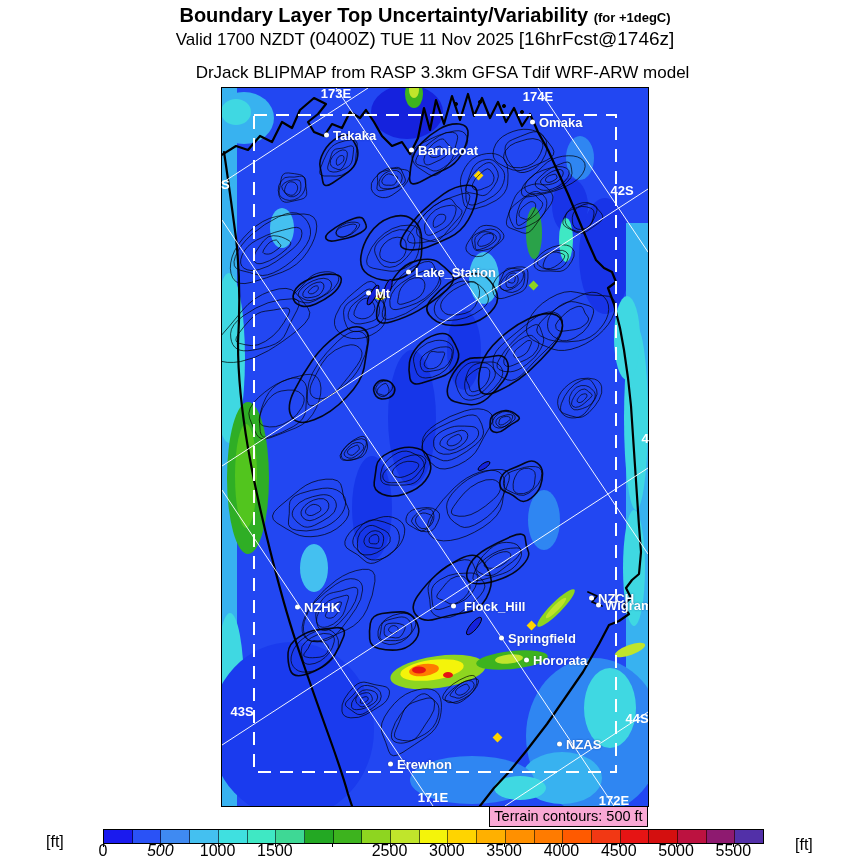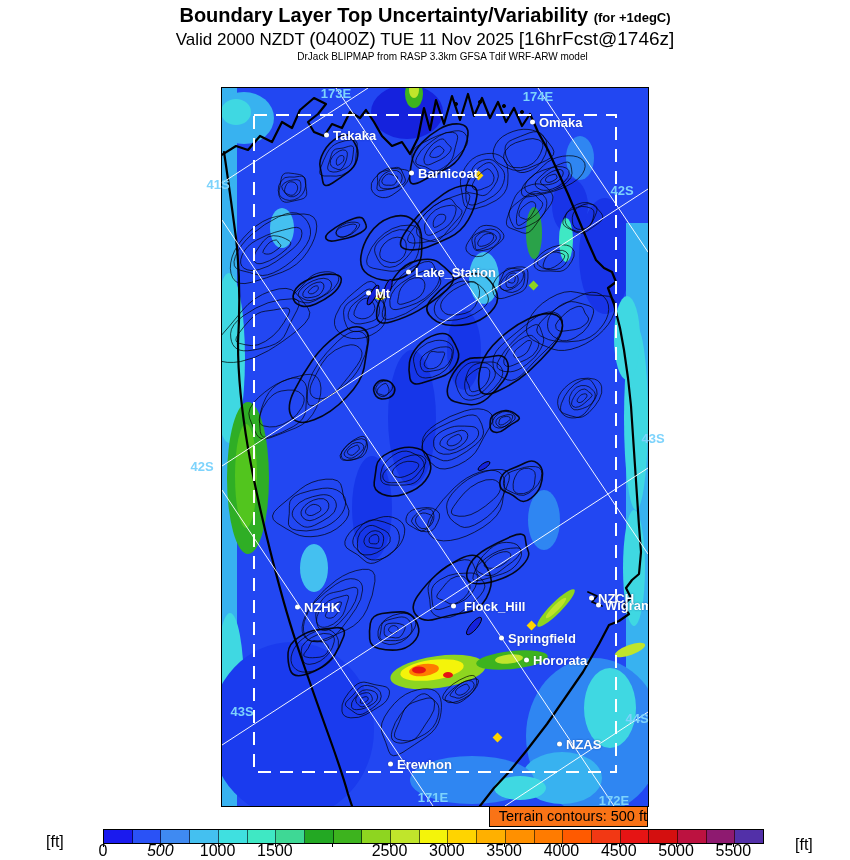--- a/index.html
+++ b/index.html
@@ -4,35 +4,35 @@
 <style>
   html,body{margin:0;padding:0;background:#fff;}
   #figure{position:relative;width:850px;height:860px;background:#fff;overflow:hidden;
           font-family:"Liberation Sans","DejaVu Sans",sans-serif;color:#000;}
   
   #header{position:absolute;left:0;top:0;width:850px;text-align:center;}
   .t1{margin-top:4px;font-size:20px;font-weight:bold;letter-spacing:0;}
   .t1 .suffix{font-size:13px;font-weight:bold;}
   .t2{font-size:17px;margin-top:1px;}
   .t2 .small{font-size:19px;}
-  .t3{font-size:10px;margin-top:1px;padding-left:35px;}
+  .t3{font-size:17px;margin-top:13px;padding-left:35px;}
   
   #map{position:absolute;left:221px;top:87px;width:426px;height:718px;border:1px solid #000;background:#2247f2;}
   #map svg{position:absolute;left:0;top:0;}
   #sites{position:absolute;left:0;top:0;width:426px;height:718px;overflow:hidden;}
   .site{position:absolute;display:flex;align-items:center;gap:4px;transform:translate(-2px,-50%);
         color:#fff;font-size:13px;font-weight:bold;white-space:nowrap;
         text-shadow:0 0 2px rgba(0,30,120,.55);}
   .site .dot{width:5px;height:5px;border-radius:50%;background:#fff;flex:none;box-shadow:0 0 1px rgba(0,0,0,.5);}
   #grat{position:absolute;left:0;top:0;width:426px;height:718px;overflow:visible;}
   .gratlbl{position:absolute;transform:translate(-50%,-50%);font-size:13px;font-weight:bold;
-           color:#7dd3fc;white-space:nowrap;}
+           color:#ffffff;white-space:nowrap;}
   
-  #terrain-note{position:absolute;left:489px;top:806px;width:157px;height:19px;background:#f97316;
-                border:1px solid #000;font-size:14.5px;line-height:19px;text-align:right;}
+  #terrain-note{position:absolute;left:489px;top:806px;width:157px;height:19px;background:#f9a8d4;
+                border:1px solid #000;font-size:14.5px;line-height:19px;text-align:center;}
   
   #colorbar{position:absolute;left:0;top:828px;width:770px;height:32px;}
   #bar{position:absolute;left:103px;top:1px;width:659px;height:13px;border:1px solid #000;
        display:flex;box-sizing:content-box;}
   #bar .seg{flex:1;border-right:1px solid rgba(0,0,0,.6);}
   #bar .seg:last-child{border-right:none;}
   .cbtick{position:absolute;top:15px;width:1px;height:4px;background:#000;}
   .cblbl{position:absolute;top:14px;transform:translateX(-50%);font-size:16px;}
   .unit{position:absolute;font-size:16px;}
   .unit.left{left:46px;top:5px;}
@@ -42,21 +42,21 @@
 <body>
 
 <div id="figure">
 
   <div id="header">
     <div class="t1">
       <span>Boundary Layer Top Uncertainty/Variability</span>
       <span class="suffix">(for +1degC)</span>
     </div>
     <div class="t2">
-      <span>Valid 2000 NZDT</span>
+      <span>Valid 1700 NZDT</span>
       <span class="small">(0400Z)</span>
       <span>TUE 11 Nov 2025</span>
       <span class="small">[16hrFcst@1746z]</span>
     </div>
     <div class="t3">DrJack BLIPMAP from RASP 3.3km GFSA Tdif WRF-ARW model</div>
   </div>
 
   <div id="map">
     <svg width="426" height="718" viewBox="0 0 426 718">
 
@@ -338,21 +338,21 @@
       </g>
 
       <rect x="32" y="27" width="362" height="657" fill="none" stroke="#fff" stroke-width="2" stroke-dasharray="13 9"></rect>
     </svg>
 
     <div id="sites">
         <div class="site" style="left: 104px; top: 47px;">
           <span class="dot"></span>
           <span>Takaka</span>
         </div>
-        <div class="site" style="left: 189px; top: 85px;">
+        <div class="site" style="left: 189px; top: 62px;">
           <span class="dot"></span>
           <span>Barnicoat</span>
         </div>
         <div class="site" style="left: 310px; top: 34px;">
           <span class="dot"></span>
           <span>Omaka</span>
         </div>
         <div class="site" style="left: 186px; top: 184px;">
           <span class="dot"></span>
           <span>Lake_Station</span>

